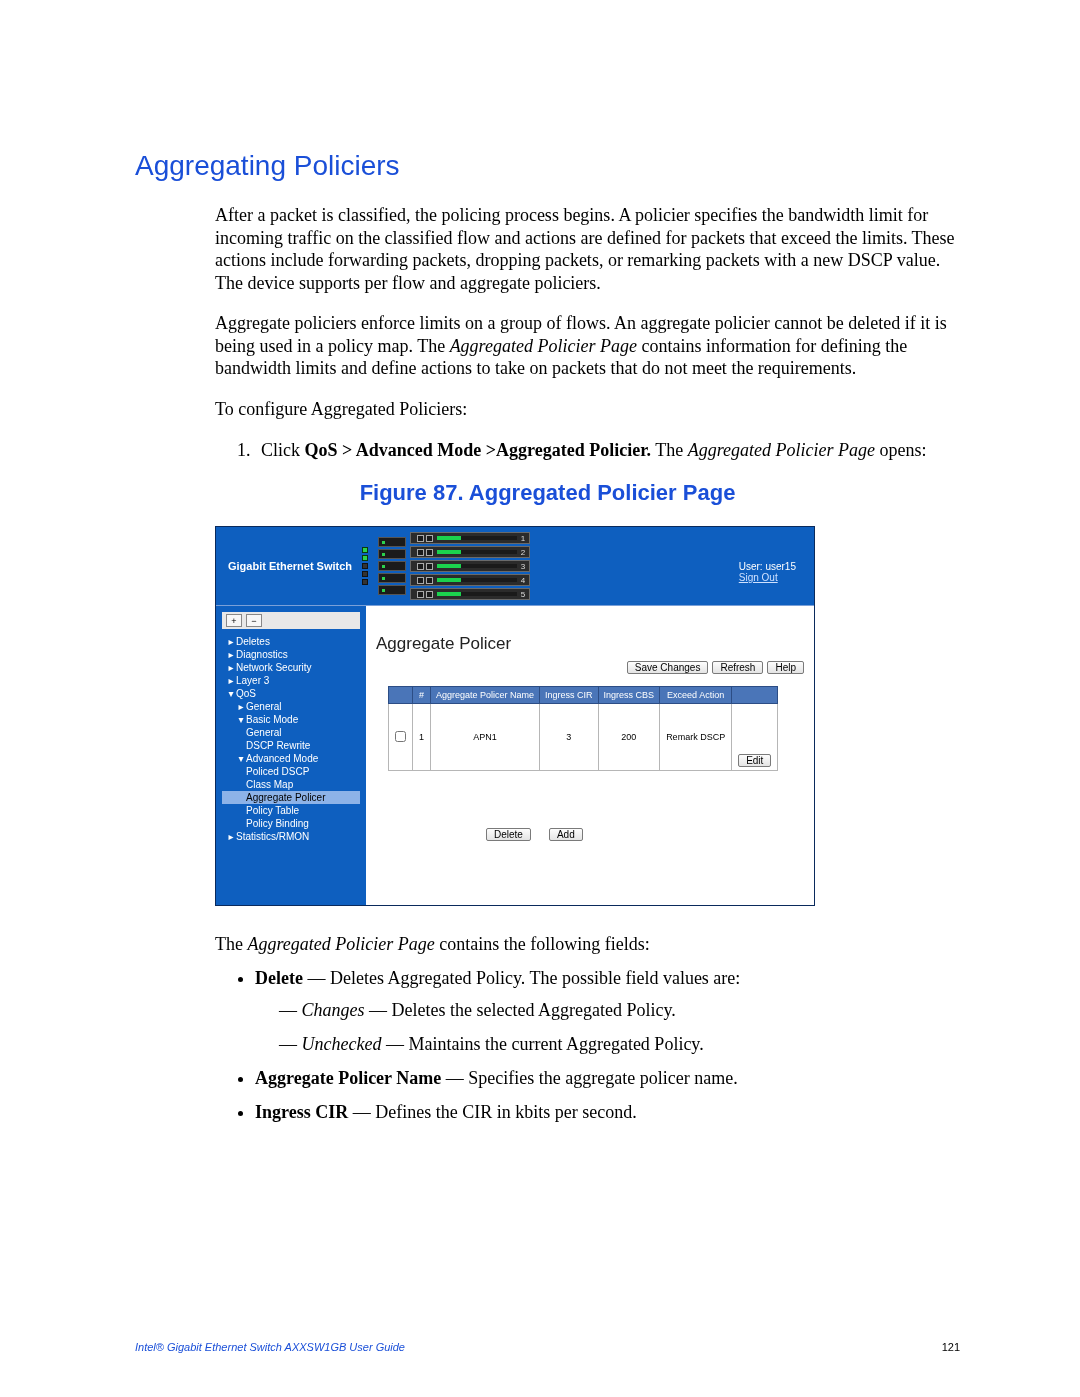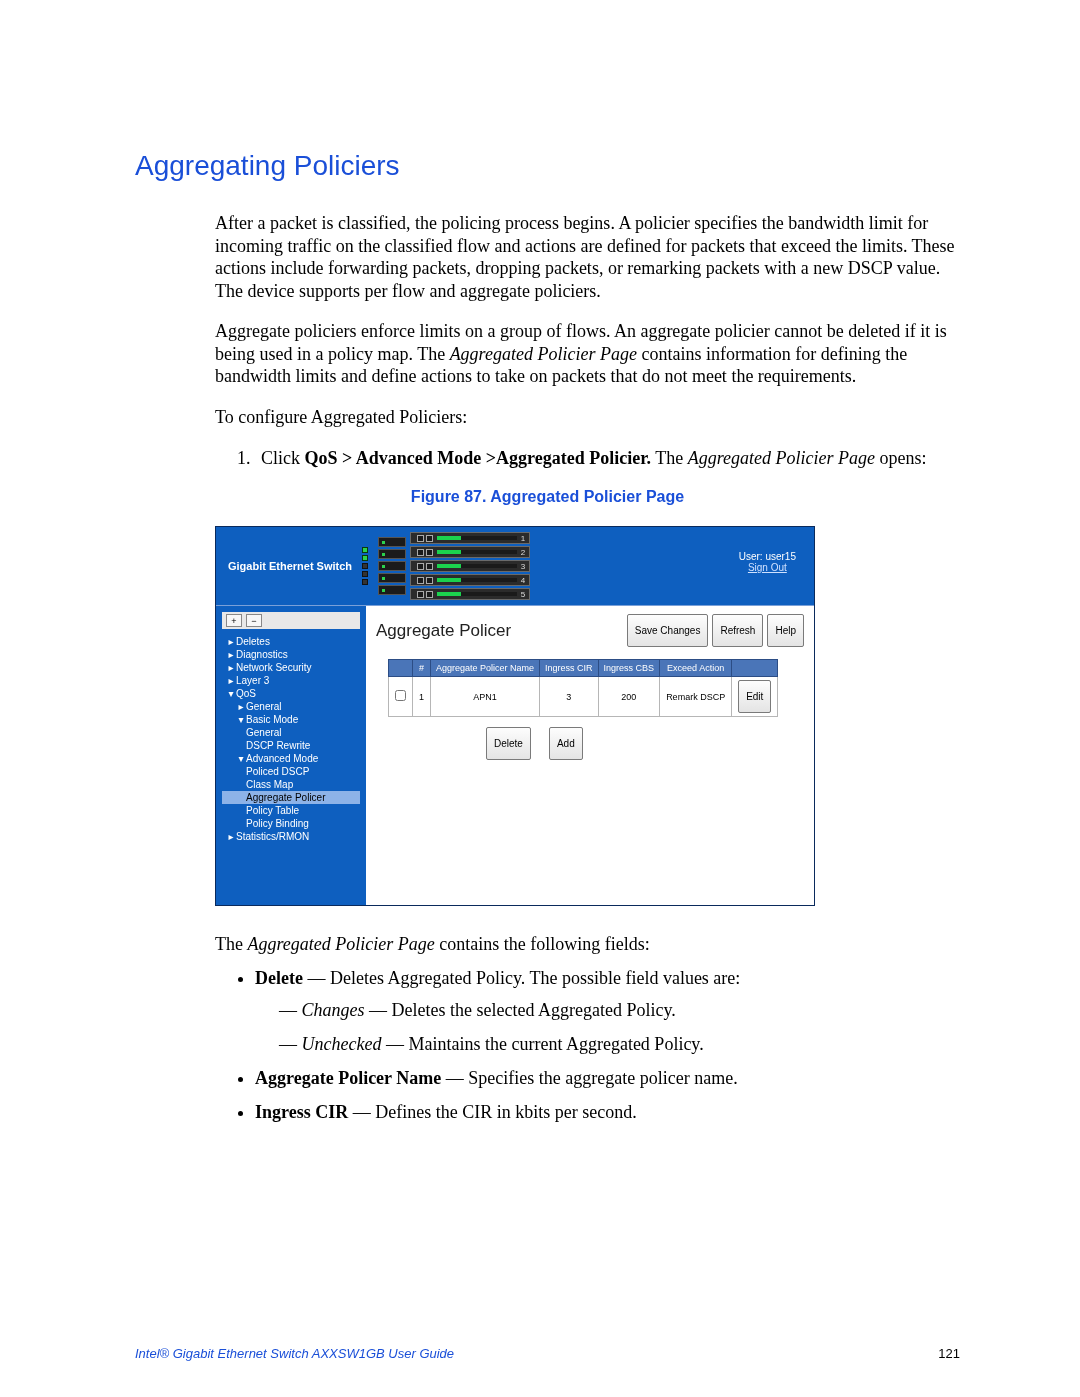--- a/index.html
+++ b/index.html
@@ -1,79 +1,79 @@
 <!DOCTYPE html>
 <html><head>
 <meta charset="utf-8">
 <style>
   * { box-sizing: border-box; margin: 0; padding: 0; }
   body { width: 1080px; height: 1397px; background: #fff; font-family: "Times New Roman", Times, serif; color: #000; position: relative; }
   .page { padding: 150px 120px 0 135px; }
-  h1.section { font-family: Arial, Helvetica, sans-serif; font-weight: 400; color: #1a4fd8; font-size: 28px; margin-bottom: 30px; }
+  h1.section { font-family: Arial, Helvetica, sans-serif; font-weight: 400; color: #1a4fd8; font-size: 28px; margin-bottom: 22px; }
   .body-para { font-size: 18px; line-height: 1.25; margin-left: 80px; margin-bottom: 18px; }
   .body-para.intro2 { margin-top: 16px; }
   .body-para.lead { margin-top: 10px; }
   ol.steps { margin-left: 120px; font-size: 18px; line-height: 1.35; margin-top: 4px; }
   ol.steps li { padding-left: 6px; margin-bottom: 6px; }
   .bold { font-weight: 700; }
   .it { font-style: italic; }
-  .fig-caption { text-align: center; font-family: Arial, Helvetica, sans-serif; font-weight: 700; color: #1a4fd8; font-size: 16px; margin-top: 18px; margin-bottom: 20px; }
+  .fig-caption { text-align: center; font-family: Arial, Helvetica, sans-serif; font-weight: 700; color: #1a4fd8; font-size: 22px; margin-top: 18px; margin-bottom: 20px; }
 
   
   .shot-wrap { margin-left: 80px; margin-bottom: 28px; }
   .shot { width: 600px; height: 380px; border: 1px solid #0a2a5c; background: #fff; font-family: Tahoma, Arial, sans-serif; }
   .shot-banner { height: 78px; background: #0e5fbf; display: flex; align-items: stretch; color: #fff; position: relative; }
   .banner-title { display: flex; align-items: center; padding-left: 12px; font-size: 11px; font-weight: 700; white-space: nowrap; }
   .banner-graphic { margin-left: 10px; display: flex; align-items: center; gap: 4px; }
   .leds { width: 12px; display: flex; flex-direction: column; gap: 2px; padding: 6px 0; }
   .leds .led { width: 6px; height: 6px; background: #2bd24e; border: 1px solid #0b3a0b; }
   .leds .led.off { background: #333; border-color:#111; }
   .portcol { width: 28px; display:flex; flex-direction:column; gap:2px; padding:4px 0; }
   .portcol .prt { height: 10px; background: #1b1b1b; border: 1px solid #555; position: relative; }
   .portcol .prt::after{content:""; position:absolute; left:3px; top:3px; width:3px;height:3px; background:#2bd24e;}
   .chassis { width: 120px; display:flex; flex-direction: column; gap:2px; padding:4px 0;}
   .slot { height: 12px; background:#2b2b2b; border:1px solid #6a6a6a; display:flex; align-items:center; }
   .slot .sq{width:7px;height:7px;border:1px solid #aaa; margin-left:6px; background:#1a1a1a;}
   .slot .sq2{width:7px;height:7px;border:1px solid #aaa; margin-left:2px; background:#1a1a1a;}
   .slot .bar{flex:1;height:4px;margin:0 4px;background:linear-gradient(90deg,#1bd24e 0 30%,#1a1a1a 30%); }
   .slot .num{font-size:8px;color:#ddd;margin-right:4px;}
-  .user-block { position:absolute; right:18px; top:24px; font-size:10px; text-align:center; }
+  .user-block { position:absolute; right:18px; top:34px; font-size:10px; text-align:left; }
   .user-block a { color:#cfe1ff; text-decoration: underline; }
 
   .shot-body { display:flex; height: 300px; background:#fff; border-top:1px solid #7aa0d8;}
   .side { width: 150px; background:#0e5fbf; color:#fff; font-size:10px; padding:6px 6px; }
   .side-tools { background:#e8e8e8; color:#000; padding:2px 4px; margin-bottom:6px; display:flex; gap:4px;}
   .side-tools .tb{width:16px;height:13px;border:1px solid #888;background:#f7f7f7;display:flex;align-items:center;justify-content:center;font-size:9px;}
   .tree-item { padding:1px 0 1px 4px; white-space:nowrap; }
   .tree-sub { padding-left: 14px; }
   .tree-sub2 { padding-left: 24px; }
   .tree-active { background:#8db3e8; color:#000; }
   .glyph { display:inline-block; width:10px; text-align:center; }
 
   .content { flex:1; padding:8px 10px; position:relative; color:#000; }
   .content-top { display:flex; justify-content:space-between; align-items:center; margin-bottom:12px;}
   .ct-title { font-family: Arial, sans-serif; font-size: 17px; color:#222; }
   .top-btns { display:flex; gap:4px; }
-  .winbtn { font-size:10px; padding:10px 7px; border:1px solid #7a7a7a; background:linear-gradient(#fdfdfd,#e4e4e4); border-radius:2px; cursor:pointer;}
+  .winbtn { font-size:10px; padding:0 7px; border:1px solid #7a7a7a; background:linear-gradient(#fdfdfd,#e4e4e4); border-radius:2px; cursor:pointer;margin-top:47px;}
   .tbl { border-collapse: collapse; font-size:9px; margin-left:12px;}
   .tbl th { background:#4a75b8; color:#fff; border:1px solid #2c4d85; padding:3px 5px; font-weight:400; text-align:center;}
   .tbl td { border:1px solid #b6b6b6; padding:3px 6px; text-align:center; background:#fff;}
   .tbl td .cb { width:11px;height:11px; }
   .row-btns { margin-top:10px; margin-left: 110px; display:flex; gap:18px;}
 
   
   .after-lead { font-size:18px; margin-left:80px; margin-top:4px; margin-bottom:10px;}
   ul.fields { list-style: disc; margin-left: 120px; font-size:18px; line-height:1.55; }
   ul.fields > li { margin-bottom: 6px; }
   ul.subvals { list-style: none; margin-left: 24px; margin-top:4px; }
   ul.subvals li::before { content: "— "; }
   ul.subvals li { margin-bottom: 6px; font-style: normal;}
   .subvals .sv-key { font-style: italic; }
 
-  .footer { position:absolute; bottom:36px; left:135px; right:120px; display:flex; justify-content:space-between; font-family: Arial, sans-serif; font-style: italic; color:#1a4fd8; font-size:13px;}
+  .footer { position:absolute; bottom:44px; left:135px; right:120px; display:flex; justify-content:space-between; font-family: Arial, sans-serif; font-style: italic; color:#1a4fd8; font-size:11px;}
   .footer .pnum { font-style: normal; color:#000; }
 </style>
 </head>
 <body>
 
 <div class="page">
   <h1 class="section">Aggregating Policiers</h1>
 
   <p class="body-para">After a packet is classified, the policing process begins. A policier specifies the bandwidth limit for incoming traffic on the classified flow and actions are defined for packets that exceed the limits. These actions include forwarding packets, dropping packets, or remarking packets with a new DSCP value. The device supports per flow and aggregate policiers.</p>
 

